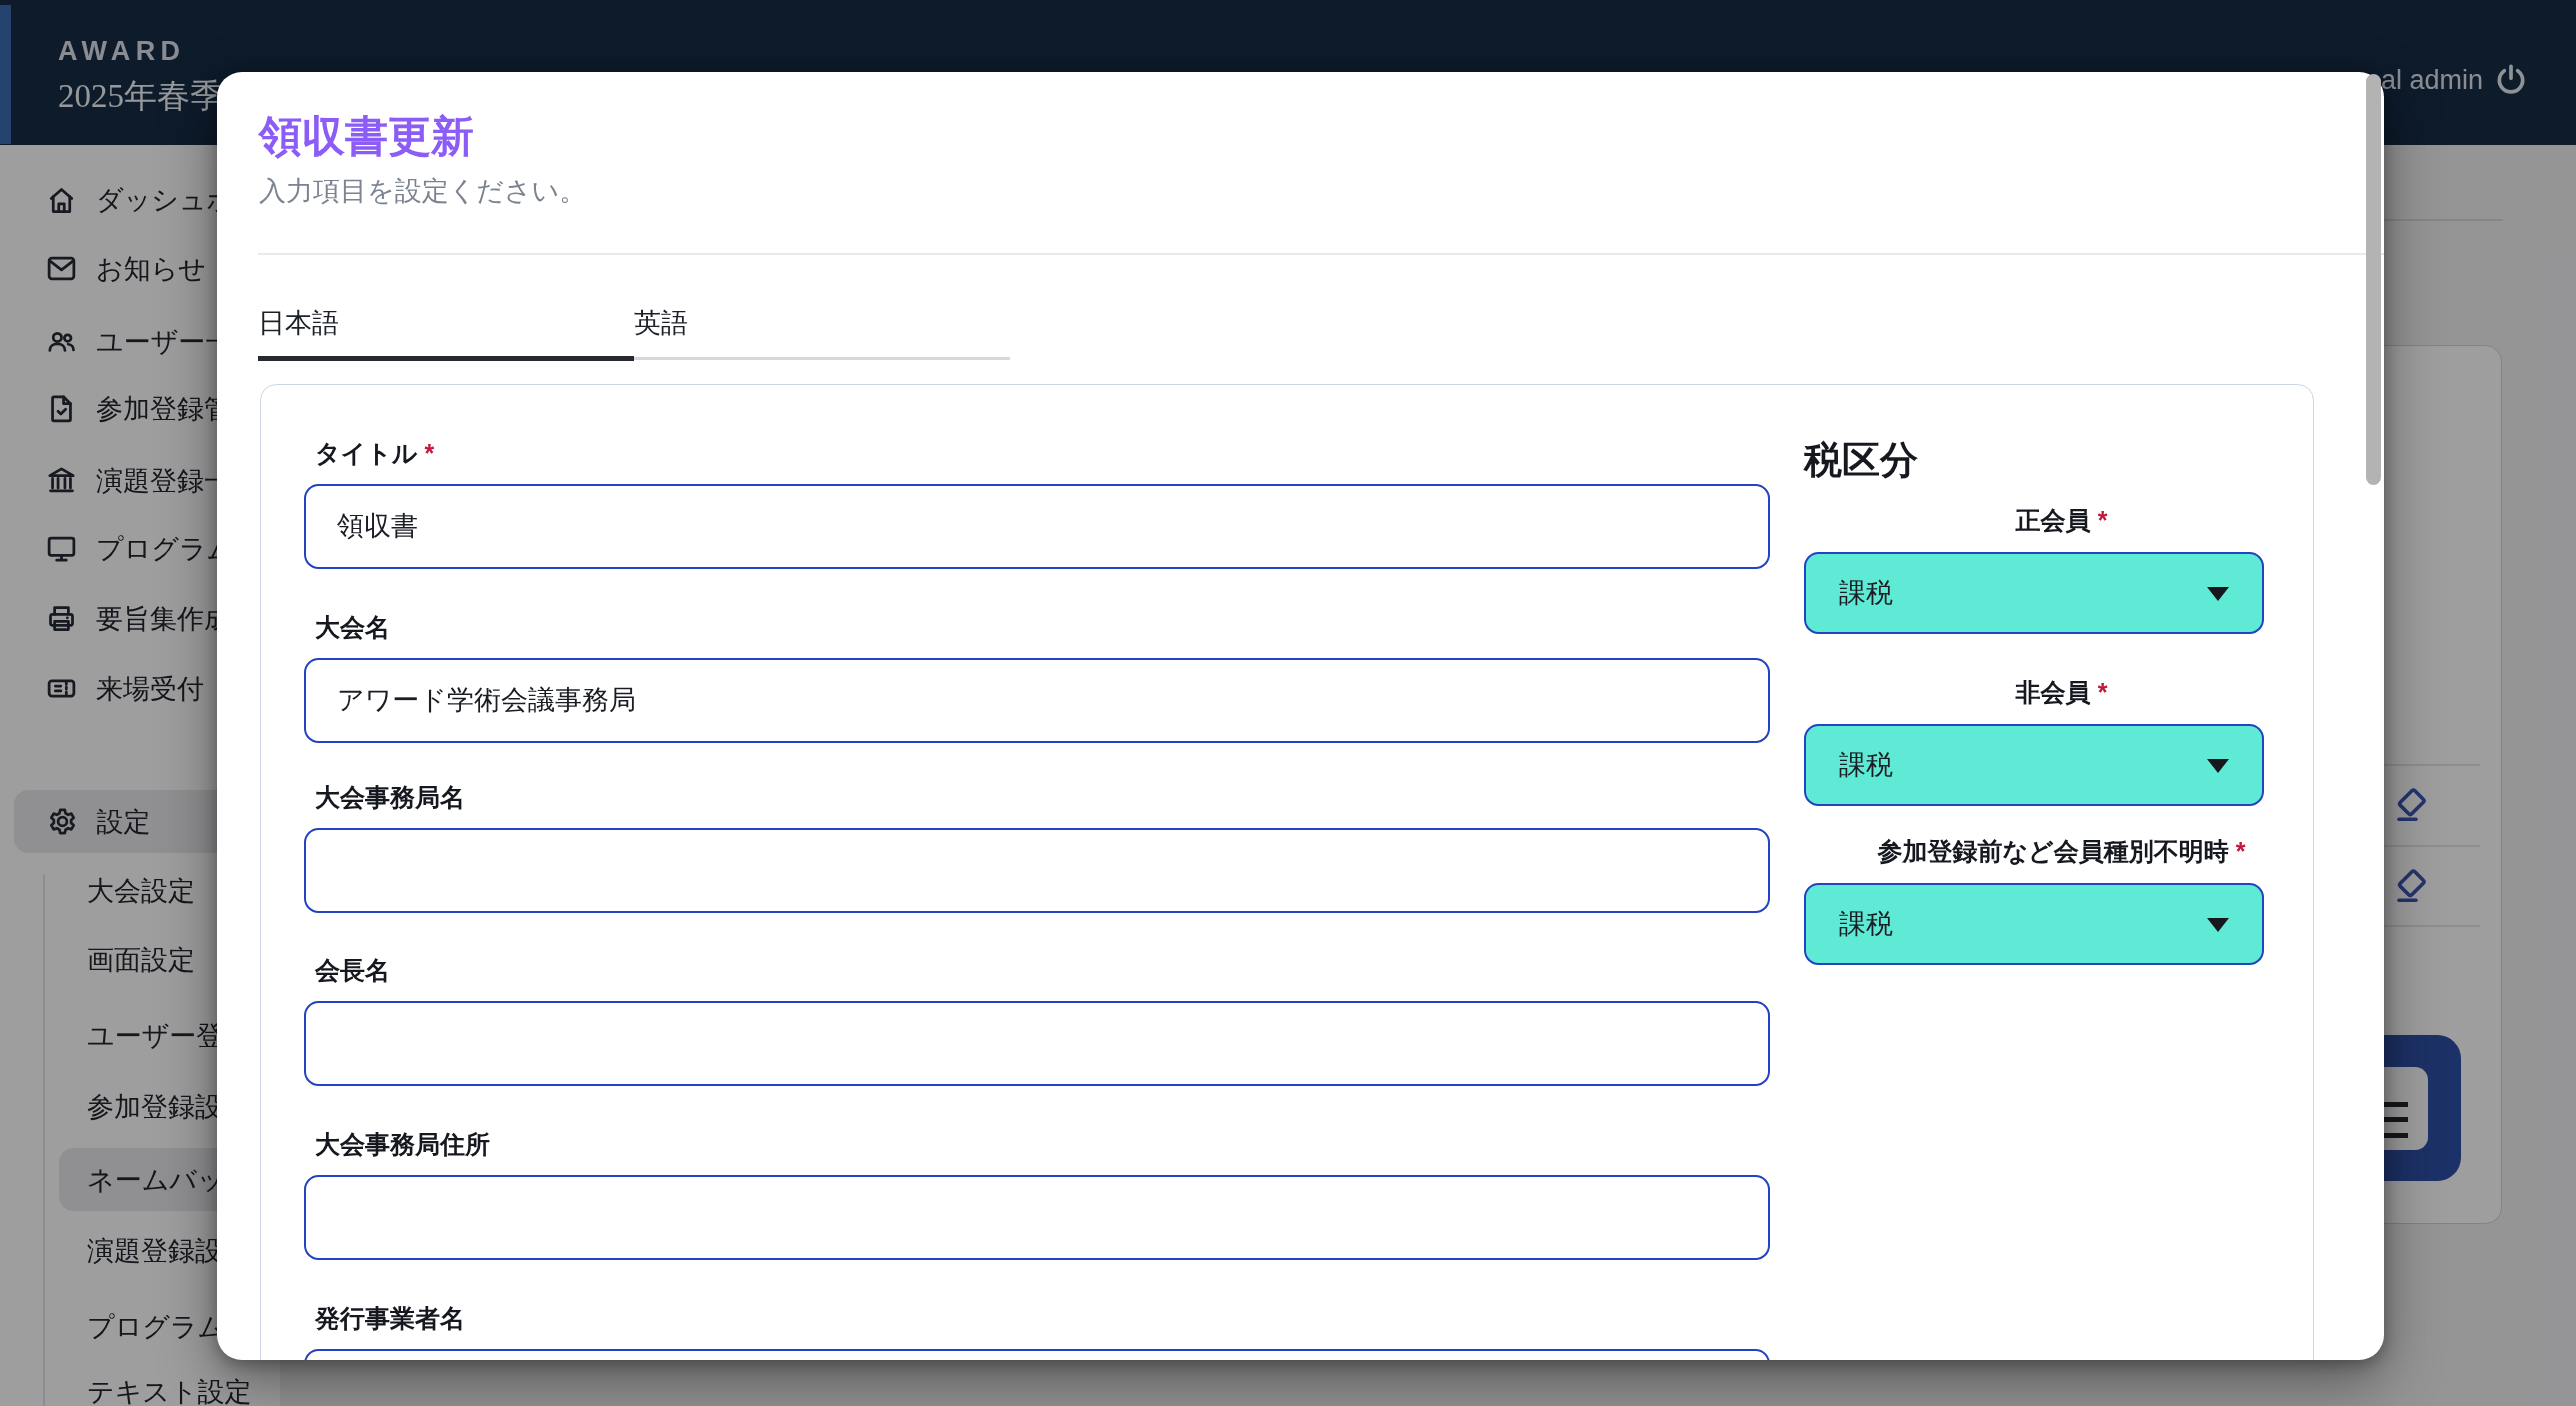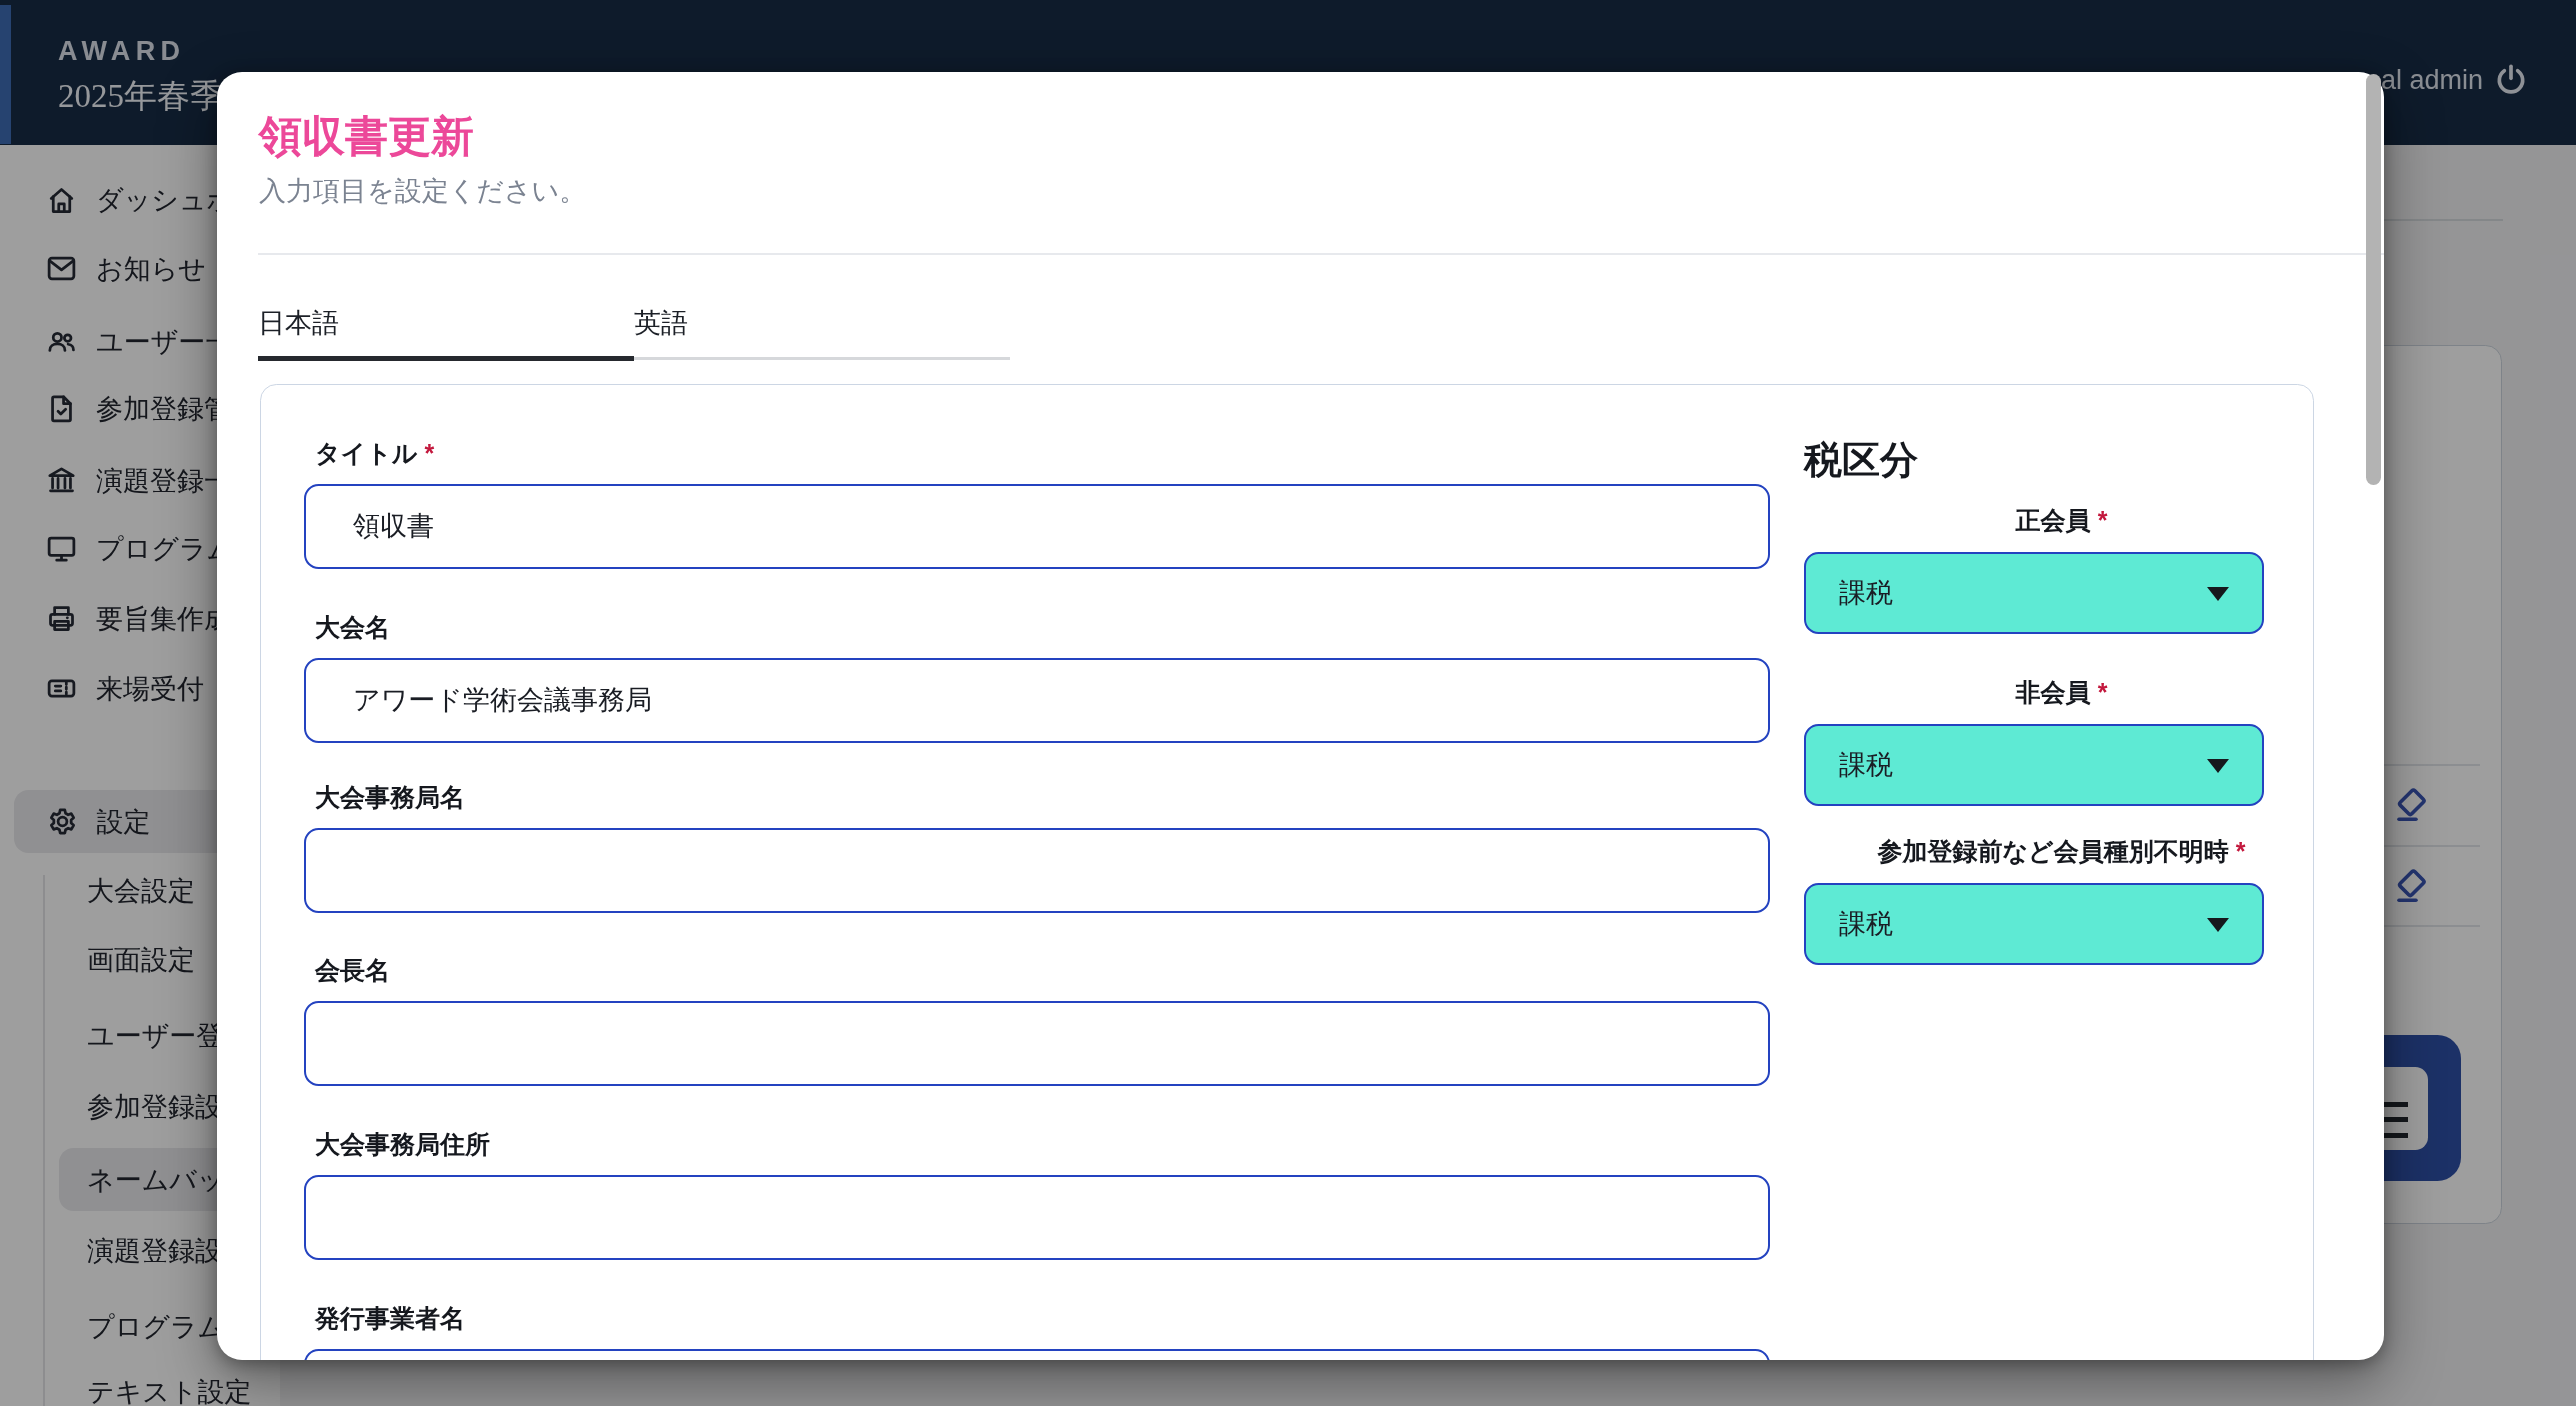--- a/index.html
+++ b/index.html
@@ -36,38 +36,38 @@
   .bg-button { position:absolute; left:2233px; top:1035px; width:228px; height:146px; background:#2e4fa7; border-radius:23.5px; z-index:1; }
   .bg-button-badge { position:absolute; left:2350px; top:1067px; width:78px; height:83px; background:#ffffff; border-radius:12.7px; z-index:1; }
   .badge-line { position:absolute; left:2383px; width:25px; height:4.5px; background:#23272e; z-index:1; }
 
   
   .overlay { position:absolute; inset:0; background:rgba(0,0,0,0.38); z-index:2; }
 
   
   .modal { position:absolute; left:217px; top:72px; width:2167px; height:1288px; background:#ffffff; border-radius:25px;
            z-index:3; overflow:hidden; box-shadow:0 22px 58px rgba(0,0,0,.4), 0 3.6px 16.3px rgba(0,0,0,.3); }
-  .modal-title { position:absolute; left:42px; top:36px; font-size:43px; font-weight:700; color:#ec4899; }
+  .modal-title { position:absolute; left:42px; top:36px; font-size:43px; font-weight:700; color:#8b5cf6; }
   .modal-subtitle { position:absolute; left:42px; top:101px; font-size:27px; color:#7b8391; }
   .modal-divider { position:absolute; left:41px; top:181px; right:0; height:1.8px; background:#e7e9ed; }
   .tabs { position:absolute; left:41px; top:217px; width:753px; height:72px; display:flex; }
   .tab { width:376px; height:100%; position:relative; display:flex; justify-content:flex-start; align-items:flex-start; padding-top:16.3px;
          font-size:27px; color:#1c2027; cursor:pointer; }
   .tab .underline { position:absolute; left:0; bottom:0; width:100%; height:5.4px; background:#d6d8db; }
   .tab.active .underline { background:#26292e; }
   .tab:not(.active) .underline { height:3.6px; bottom:0.9px; }
 
   .form-card { position:absolute; left:43px; top:312px; width:2054px; height:1085px; background:#ffffff;
                border:1.8px solid #ccd6e4; border-radius:16.3px; }
 
   .field { position:absolute; left:43px; width:1466px; }
   .field label { display:block; margin-left:11px; font-size:25px; font-weight:600; color:#15181e; }
   .req { color:#c3183d; font-weight:700; margin-left:7.2px; }
   .txt-input { margin-top:13.6px; width:1466px; height:85px; border:2.7px solid #2443c0; border-radius:14.5px; background:#fff;
-               font-size:27px; color:#1a1d24; padding:0 47px; outline:none; font-family:inherit; }
+               font-size:27px; color:#1a1d24; padding:0 31px; outline:none; font-family:inherit; }
   .f0 { top:52px; }  .f1 { top:226px; }  .f2 { top:396px; }  .f3 { top:569px; }  .f4 { top:743px; }  .f5 { top:917px; }
 
   .tax-col { position:absolute; left:1543px; top:50px; width:506px; }
   .tax-heading { font-size:38px; font-weight:700; color:#15181e; }
   .tax-item { position:absolute; left:0; width:506px; }
   .t0 { top:69px; } .t1 { top:241px; } .t2 { top:400px; }
   .tax-item .tlabel { margin-left:9px; font-size:25px; font-weight:600; color:#15181e;text-align:center; }
   .select-box { margin-top:15.4px; width:460px; height:82px; border:2.7px solid #2443c0; border-radius:14.5px; background:#5eead4;
                 display:flex; align-items:center; padding:0 33px; font-size:27px; color:#1a1d24; cursor:pointer; position:relative; }
   .caret { position:absolute; right:33px; top:50%; margin-top:-6.3px; width:0; height:0;

